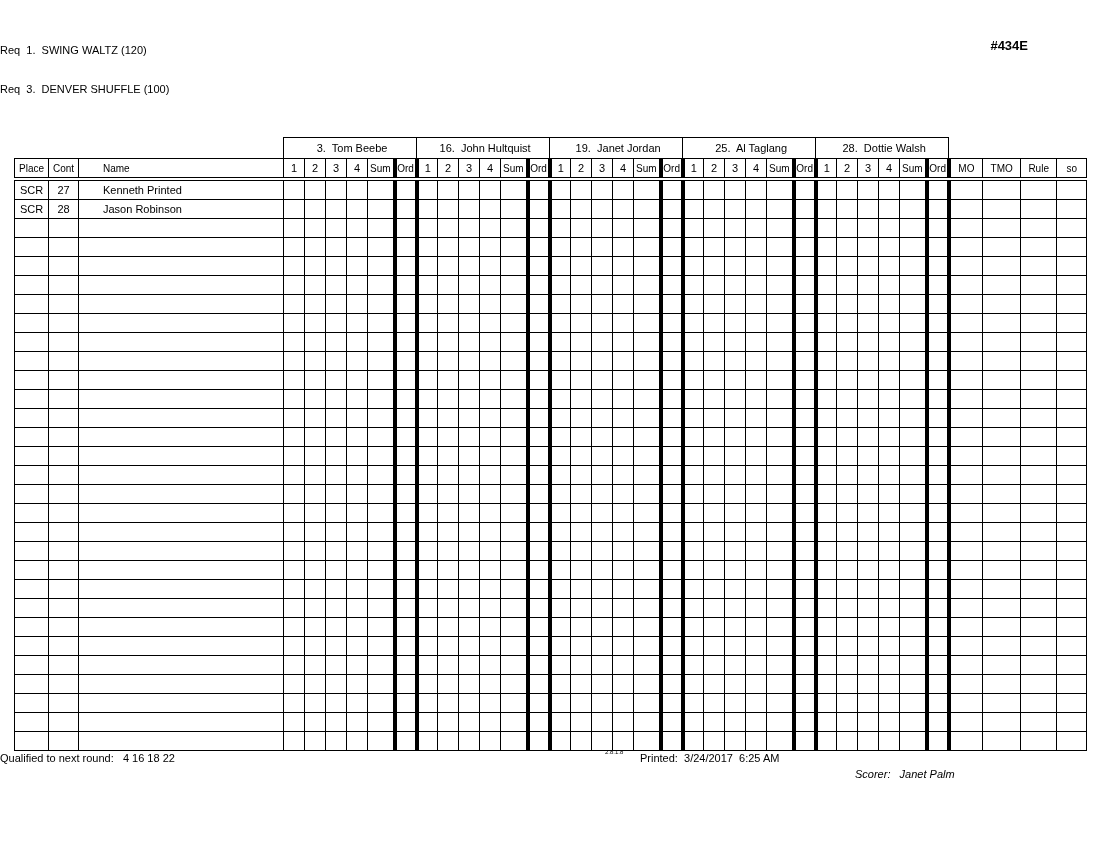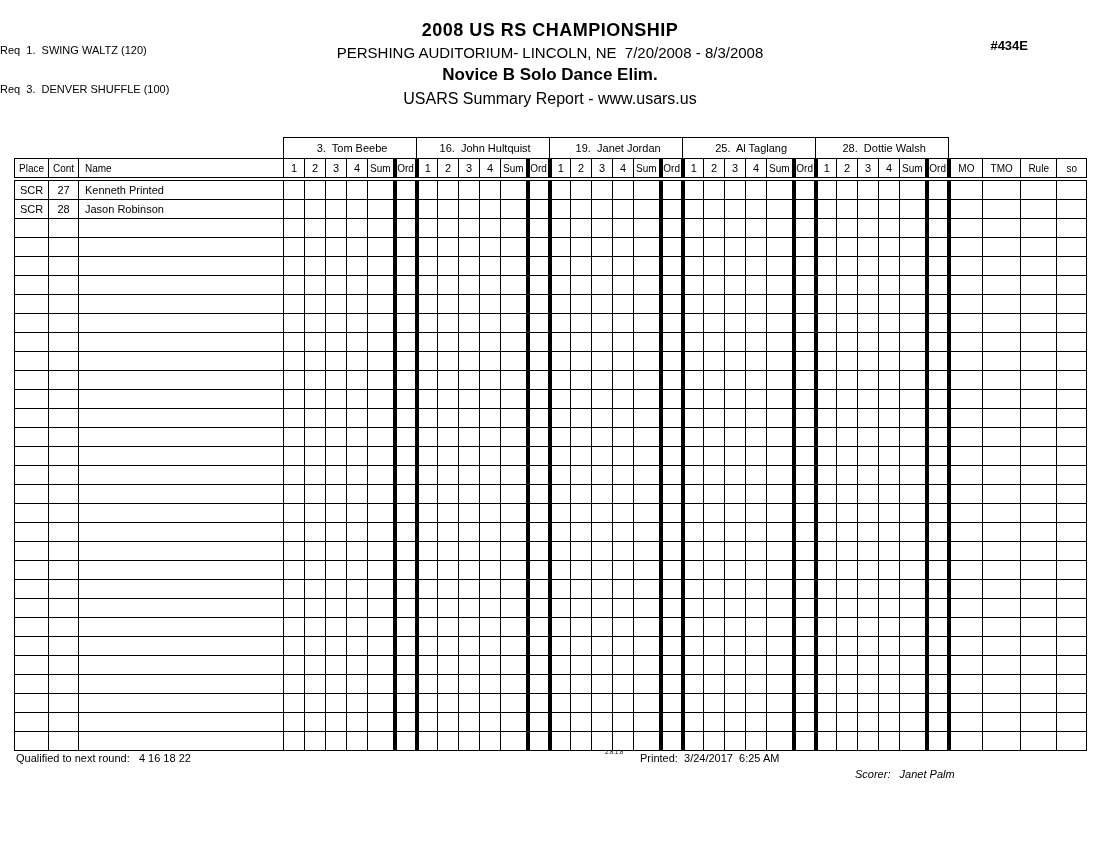--- a/index.html
+++ b/index.html
@@ -24,47 +24,41 @@
   }
   .results th, .results td {
     border:1px solid #000; font-size:11px; font-weight:normal;
     padding:0; text-align:center; overflow:hidden; white-space:pre;
     vertical-align:middle;
   }
   .results tr.judges th { height:20px; text-align:center; padding-left:4px; }
   .results th.nb { border:none; }
   .results tr.sub th { height:18px; border-bottom:4px double #000; }
   .results tbody td { height:18px; }
-  .results th.name, .results td.name { text-align:left; padding-left:6px; }
+  .results th.name, .results td.name { text-align:left; padding-left:24px; }
   .results .small { font-size:10px; }
   .results .bL { border-left:4px solid #000; }
   .results .bR { border-right:4px solid #000; }
 
   .foot { position:absolute; left:0; top:751px; width:1100px; height:30px; font-size:11px; }
-  .foot .qualified { position:absolute; left:16px; top:1px; white-space:pre; }
+  .foot .qualified { position:absolute; left:0; top:1px; white-space:pre; }
   .foot .version  { position:absolute; left:605px; top:-2px; font-size:6px; letter-spacing:0px; }
   .foot .printed  { position:absolute; left:640px; top:1px; white-space:pre; }
   .foot .scorer   { position:absolute; left:855px; top:17px; white-space:pre;font-style:italic; }
 </style>
 </head>
 <body>
 
 <div class="page">
 
   <div class="reqs">
     <div>Req  1.  SWING WALTZ (120)</div>
     <div>Req  3.  DENVER SHUFFLE (100)</div>
   </div>
 
-  <div class="titles">
-    <div class="t1">2008 US RS CHAMPIONSHIP</div>
-    <div class="t2">PERSHING AUDITORIUM- LINCOLN, NE  7/20/2008 - 8/3/2008</div>
-    <div class="t3">Novice B Solo Dance Elim.</div>
-    <div class="t4">USARS Summary Report - www.usars.us</div>
-  </div>
 
   <div class="evnum">#434E</div>
 
   <table class="results">
     <colgroup>
         <col style="width: 34px;">
         <col style="width: 30px;">
         <col style="width: 205px;">
         <col style="width: 21px;">
         <col style="width: 21px;">

